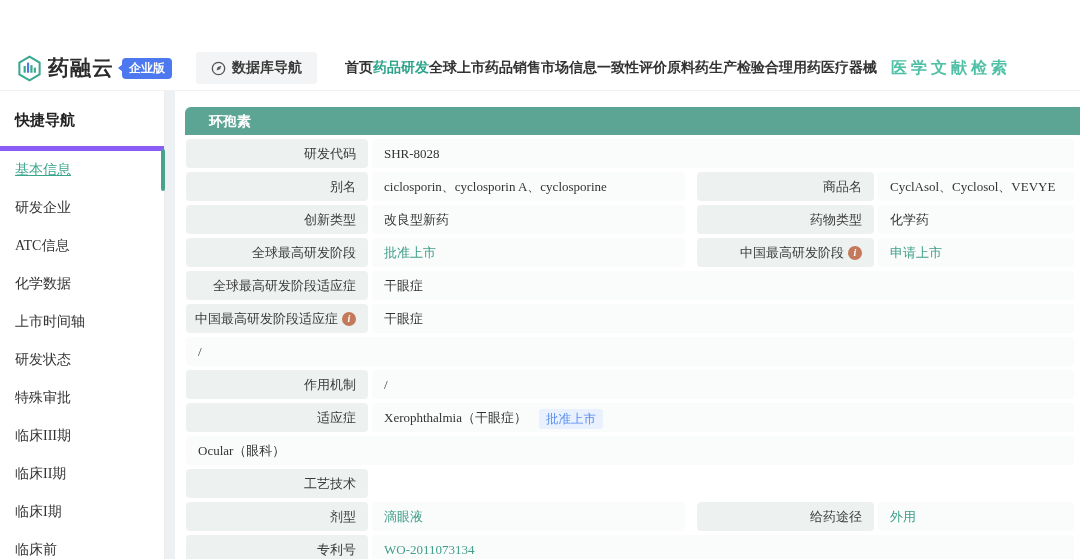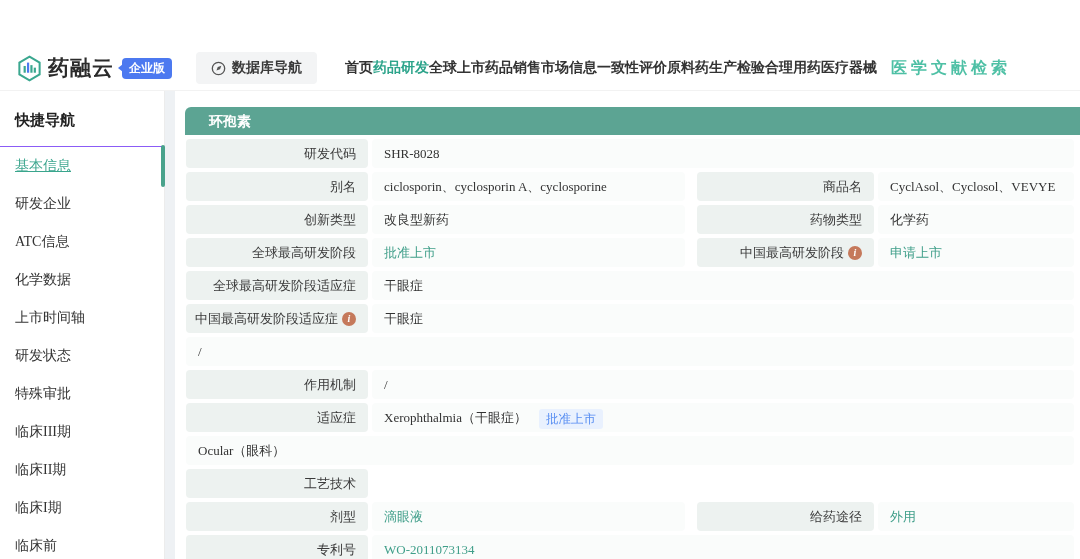--- a/index.html
+++ b/index.html
@@ -29,21 +29,21 @@
   .nav-item.active { color:#2da48b; }
   .nav-highlight { margin-left:14px; font-size:16px; font-weight:700; color:#4ec0a5;
     letter-spacing:4px; text-decoration:none; cursor:pointer; white-space:nowrap; }
 
   
   .bodyrow { flex:1; display:flex; background:#eef1f4; min-height:0; }
 
   
   .sidebar { width:165px; flex:0 0 165px; background:#fff; border-right:1px solid #ececec; position:relative; }
   .side-title { font-family:"Liberation Sans","DejaVu Sans",sans-serif; font-weight:700;
-    font-size:15px; color:#222; padding:20px 0 16px 15px; border-bottom:1px solid #8b5cf6; }
+    font-size:15px; color:#222; padding:20px 0 16px 15px; border-bottom:5px solid #8b5cf6; }
   .side-item { position:relative; height:38px; line-height:38px; padding-left:15px;
     font-size:14px; color:#333; cursor:pointer; }
   .side-item.active { color:#3aa58d;text-decoration:underline; }
   .side-item.active::after { content:""; position:absolute; right:-1px; top:-2px; width:4px;
     height:42px; background:#49a28c; border-radius:2px; }
   .side-item.muted { color:#9aa0a6; }
 
   
   .content { flex:1; background:#fff; margin-left:10px; min-width:0; }
   .title-bar { margin:16px 0 4px 10px; height:28px; line-height:28px; background:#5ca493;

